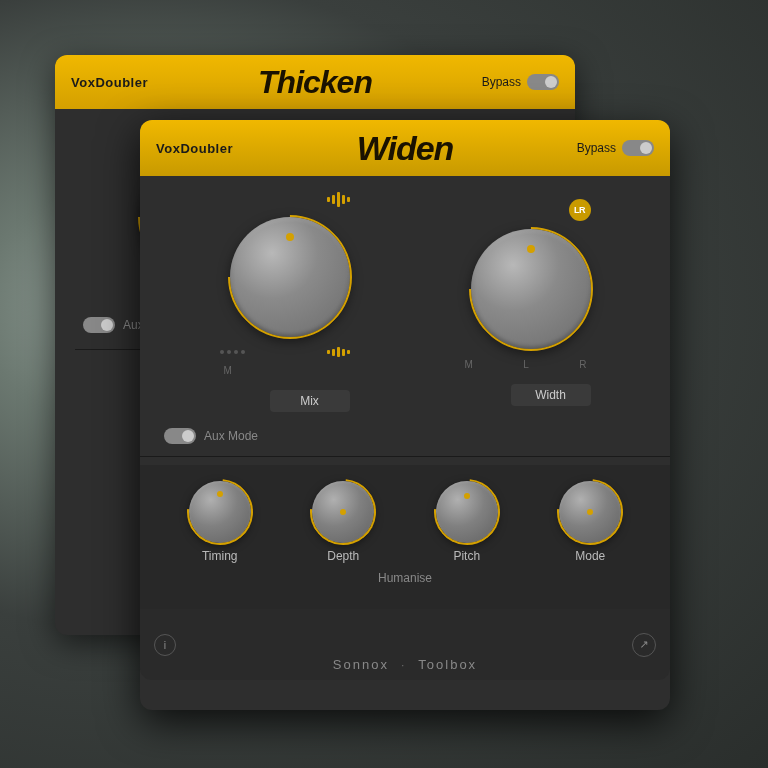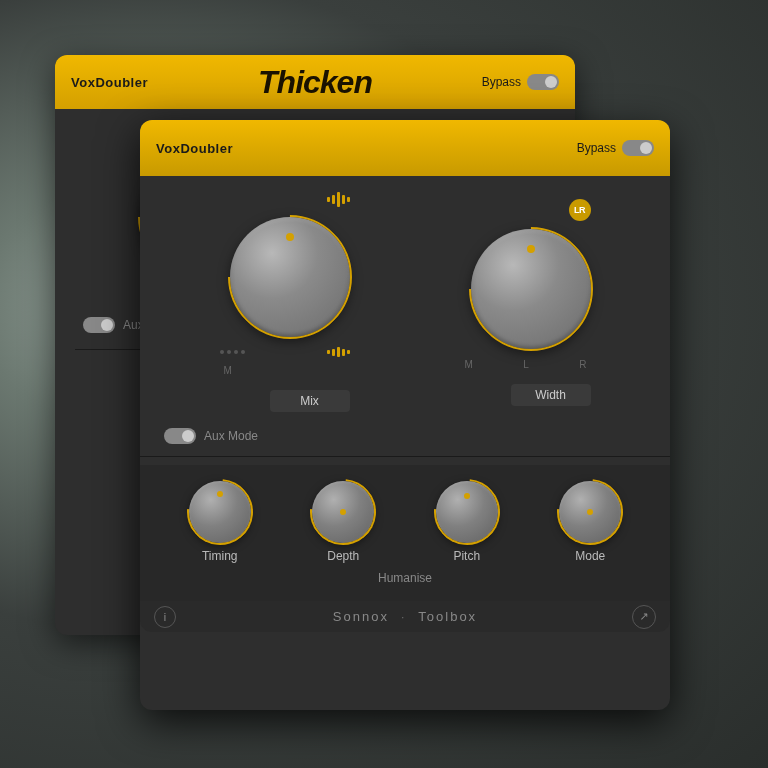--- a/index.html
+++ b/index.html
@@ -317,38 +317,39 @@
       font-size: 12px;
       text-align: center;
     }
 
     
     .humanise-label {
       text-align: center;
       color: #888;
       font-size: 12px;
       margin-top: 8px;
-      margin-bottom: 4px;
+      margin-bottom: 12px;
     }
 
     
     .footer {
       display: flex;
       align-items: center;
       justify-content: center;
       padding: 8px 16px;
       position: relative;
       background: #2a2a2a;
       border-radius: 0 0 12px 12px;
     }
 
     .footer-brand {
       color: #888;
       font-size: 13px;
       letter-spacing: 2px;
+      margin-top: 40px;
     }
     .footer-brand .dot {
       color: #666;
       margin: 0 6px;
     }
 
     .footer-icon {
       position: absolute;
       right: 14px;
       width: 24px;
@@ -446,20 +447,21 @@
     </div>
     <div style="display:flex; justify-content:flex-end; padding: 12px 16px 0;">
       <div class="info-icon" style="position:static;">ℹ</div>
     </div>
   </div>
 </div>
 
 <div class="plugin-fg">
   <div class="header">
     <span class="brand-label">VoxDoubler</span>
+    <span class="plugin-name">Widen</span>
     <div class="bypass-area">
       <span>Bypass</span>
       <div class="toggle-switch"></div>
     </div>
   </div>
 
   <div class="main-controls">
 
     <div class="knob-section">
       <div style="display:flex; justify-content:center; margin-bottom:2px;">

